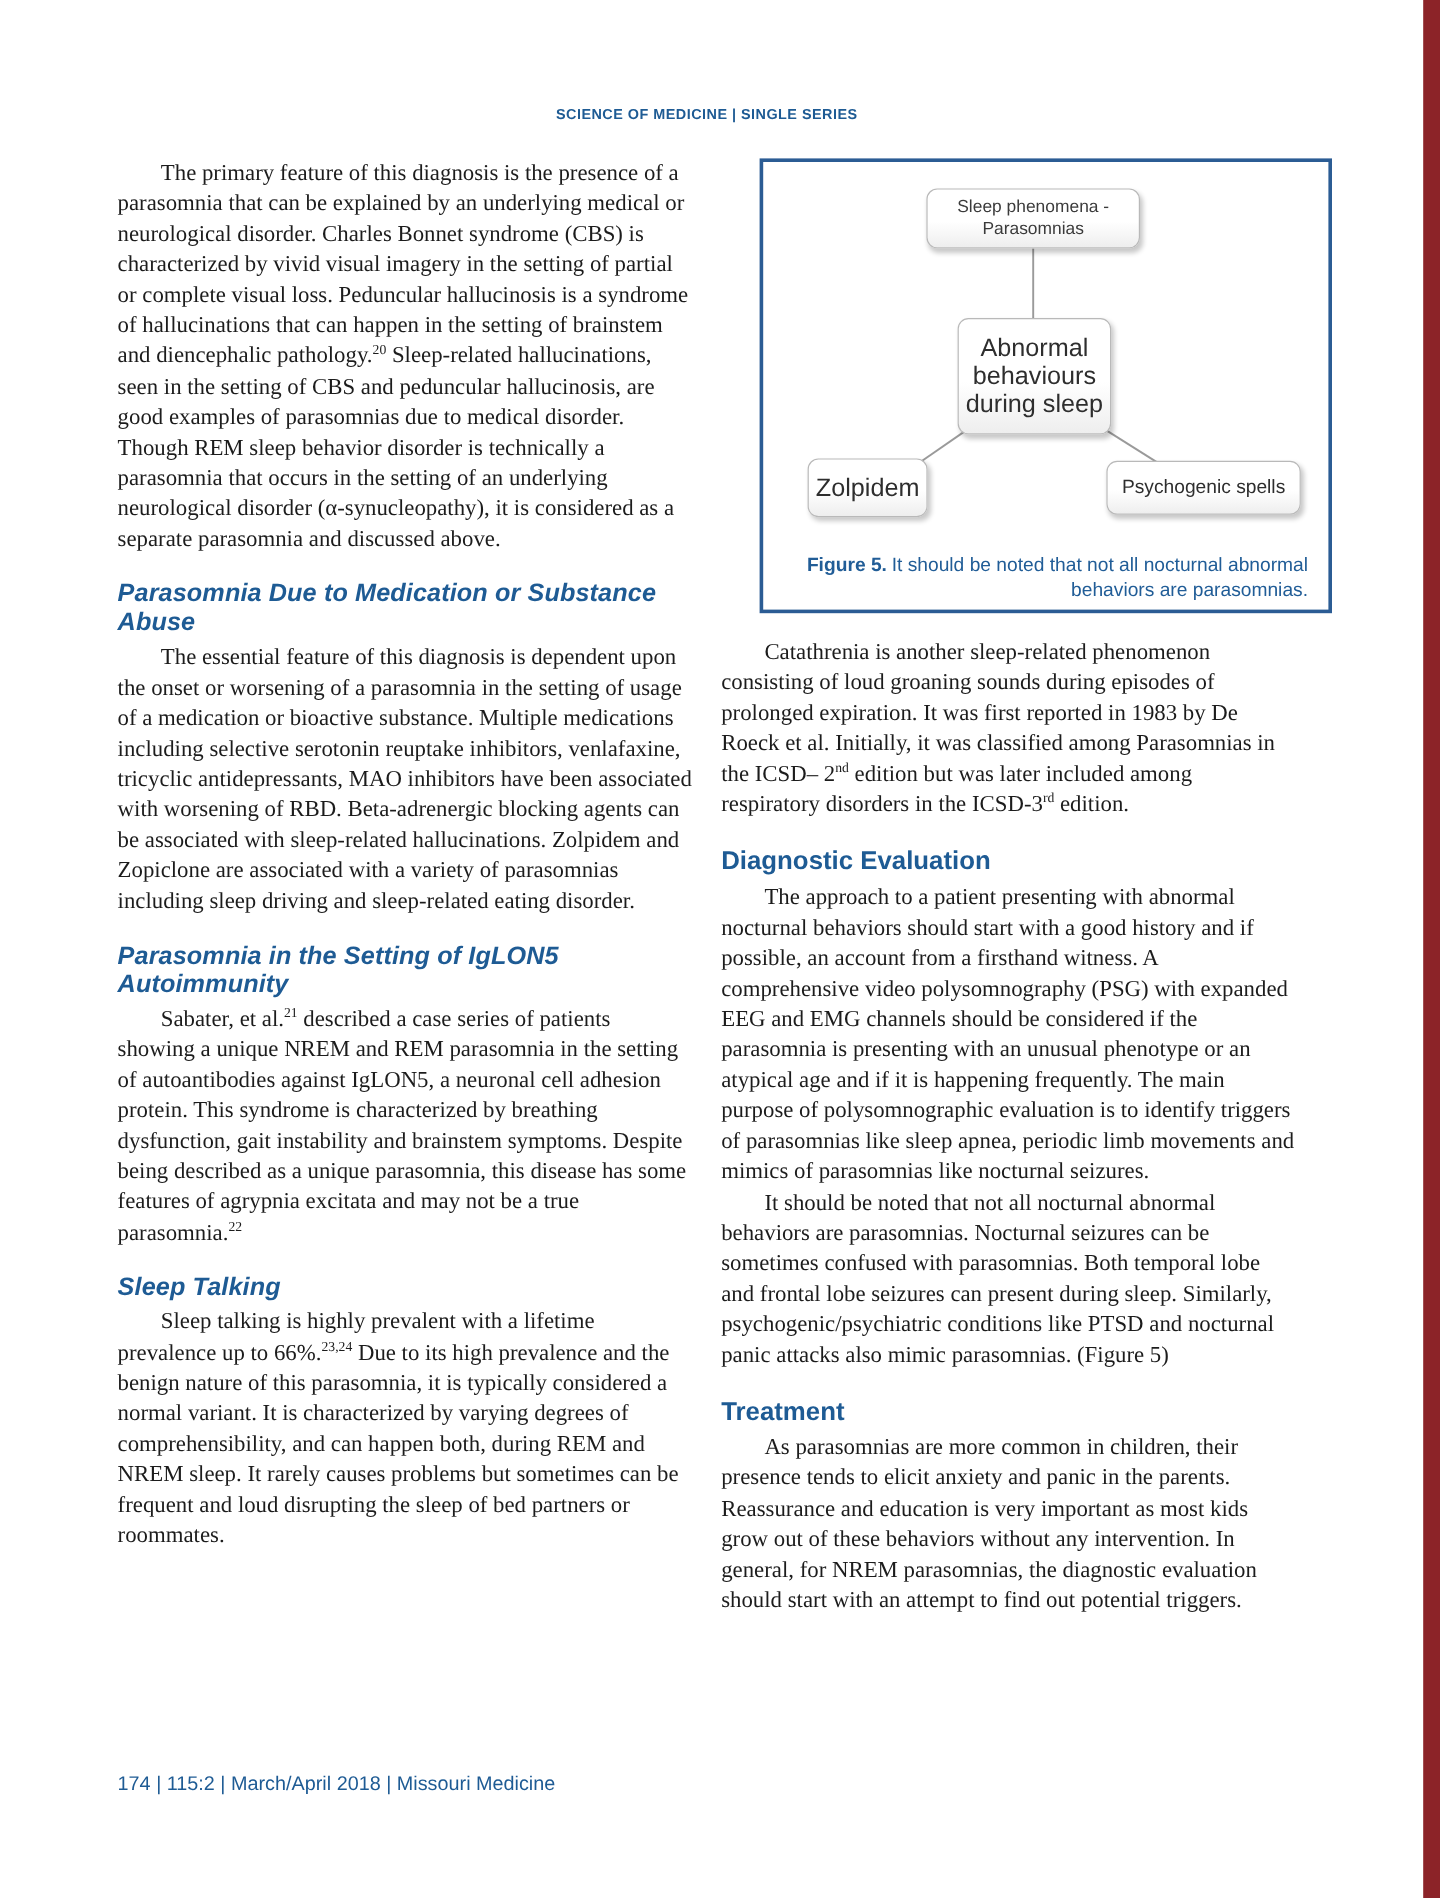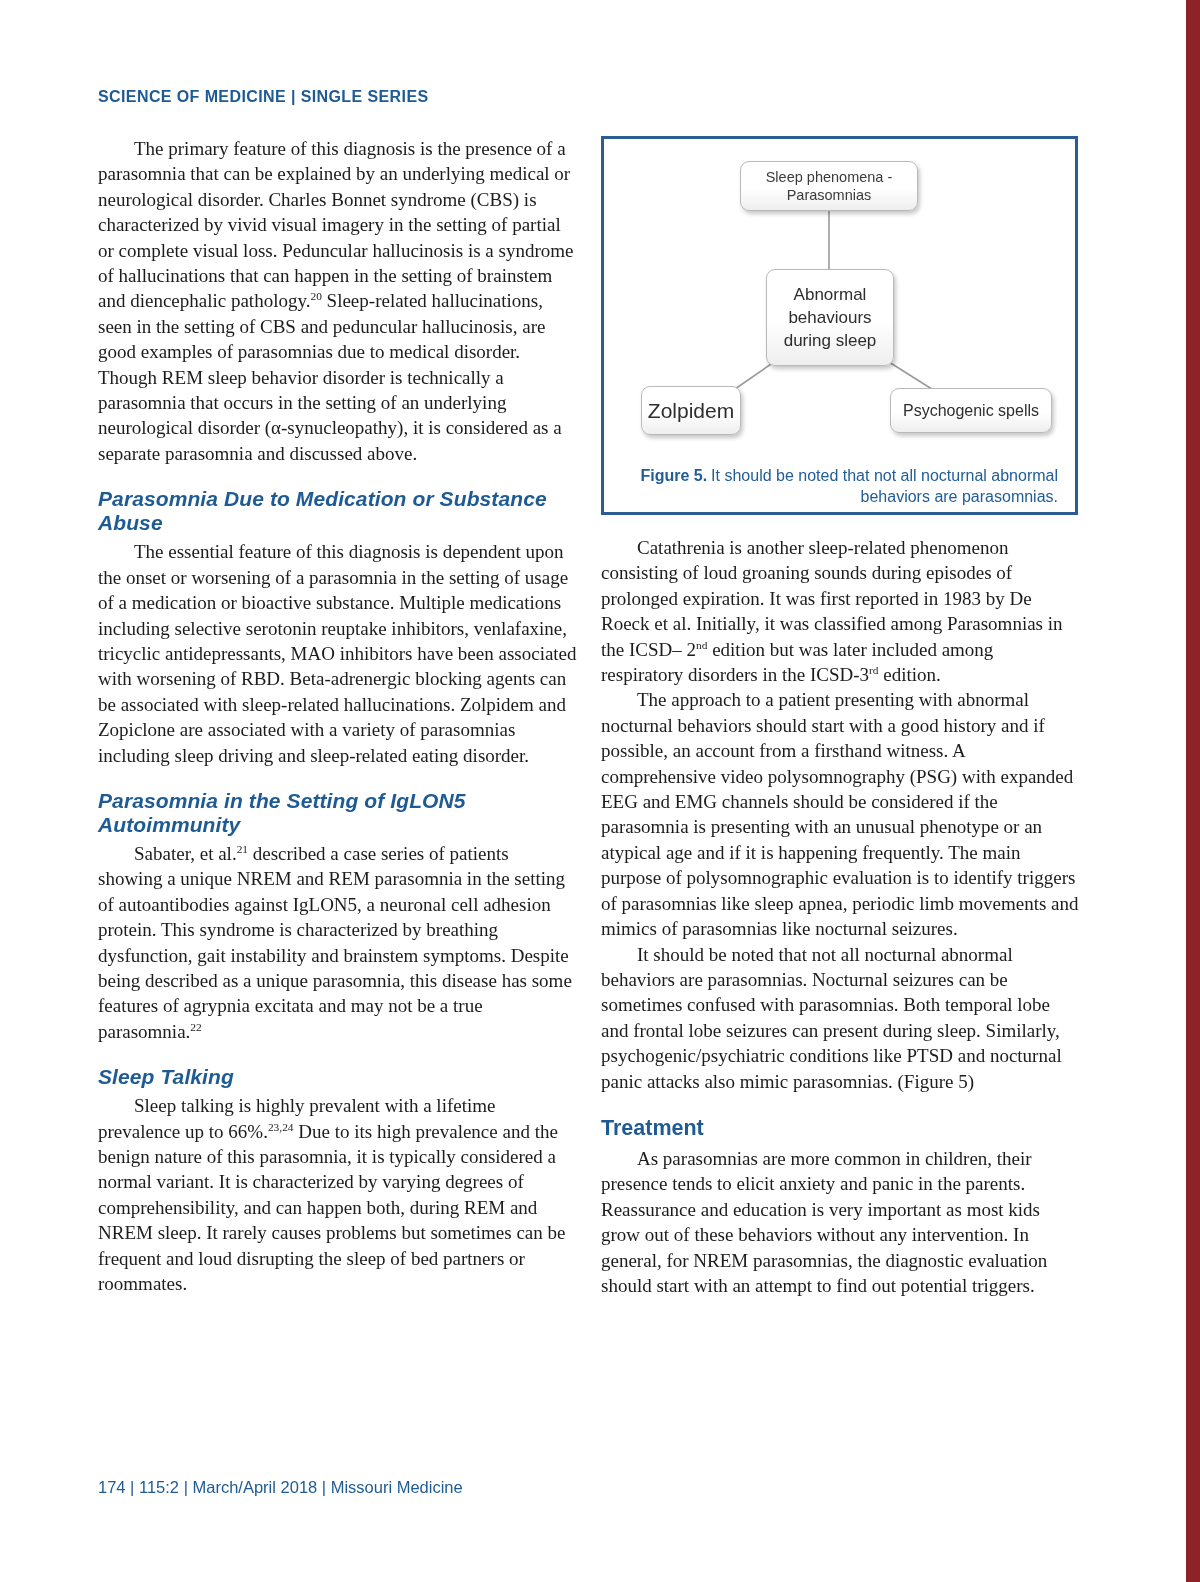--- a/index.html
+++ b/index.html
@@ -9,21 +9,21 @@
     font-family:"Liberation Serif", serif; color:#1a1a1a;
     -webkit-font-smoothing:antialiased;
   }
   .red-bar {
     position:absolute; top:0; right:0; width:14px; height:1582px;
     background:#8c2328;
   }
   .content { position:absolute; left:98px; top:88px; width:982px; }
   .eyebrow {
     font-family:"Liberation Sans", sans-serif; font-weight:bold;
-    font-size:16px; letter-spacing:0.4px; color:#1e5b94;
+    font-size:12px; letter-spacing:0.4px; color:#1e5b94;text-align:center;
   }
   .columns { display:flex; gap:24px; margin-top:30px; }
   .col { width:479px; }
   .body-p {
     font-size:19px; line-height:25.4px; color:#1c1c1c;
     text-align:left;
   }
   .body-p.indent { text-indent:36px; }
   .body-p sup { font-size:0.6em; line-height:0; vertical-align:super; }
   .sec-h {
@@ -31,33 +31,33 @@
     font-weight:bold; font-size:21px; color:#1e5b94;
     margin-top:21px; margin-bottom:4px; letter-spacing:0.1px;
   }
   .sec-hb {
     font-family:"Liberation Sans", sans-serif; font-weight:bold;
     font-size:21.5px; color:#1e5b94; margin-top:22px; margin-bottom:5px;
   }
   
   .figure-box {
     position:relative; width:477px; height:379px;
-    border:3px solid #2b5c94; background:#ffffff; margin-bottom:20px;
+    border:3px solid #2b5c94; background:#ffffff; margin-bottom:20px;margin-left:32px;
   }
   .fc-node {
     position:absolute;
     background:linear-gradient(180deg, #ffffff 55%, #eeeeee 100%);
     border:1px solid #b9b9b9; border-radius:9px;
     box-shadow:2px 3px 4px rgba(0,0,0,0.22);
     display:flex; align-items:center; justify-content:center;
     text-align:center; color:#3b3b3b;
     font-family:"Liberation Sans", sans-serif;
   }
   .fc-root  { left:136px; top:22px;  width:178px; height:50px; font-size:14.5px; line-height:18px; }
-  .fc-mid   { left:162px; top:130px; width:128px; height:97px; font-size:17px; line-height:23px; color:#2e2e2e; }
+  .fc-mid   { left:162px; top:130px; width:128px; height:97px; font-size:21px; line-height:23px; color:#2e2e2e; }
   .fc-left  { left:37px;  top:247px; width:100px; height:49px; font-size:21px; color:#2e2e2e; }
   .fc-right { left:286px; top:249px; width:162px; height:45px; font-size:16px; color:#2e2e2e; }
   .fc-lines { position:absolute; left:0; top:0; width:100%; height:100%; }
   .fig-caption {
     position:absolute; left:26px; top:326px; width:428px;
     font-family:"Liberation Sans", sans-serif; font-size:16px;
     line-height:21px; color:#215d97;text-align:right;
   }
   .fig-caption b { margin-right:4px; }
   .page-footer {
@@ -109,20 +109,21 @@
         </div>
         <div class="fc-node fc-right">
           <div>Psychogenic spells</div>
         </div>
         <div class="fig-caption">
           <b>Figure 5.</b><span>It should be noted that not all nocturnal abnormal behaviors are parasomnias.</span>
         </div>
       </div>
 
       <p class="body-p indent rich">Catathrenia is another sleep-related phenomenon consisting of loud groaning sounds during episodes of prolonged expiration. It was first reported in 1983 by De Roeck et al. Initially, it was classified among Parasomnias in the ICSD– 2<sup>nd</sup> edition but was later included among respiratory disorders in the ICSD-3<sup>rd</sup> edition.</p>
+      <h3 class="sec-hb">Diagnostic Evaluation</h3>
       <p class="body-p indent rich">The approach to a patient presenting with abnormal nocturnal behaviors should start with a good history and if possible, an account from a firsthand witness. A comprehensive video polysomnography (PSG) with expanded EEG and EMG channels should be considered if the parasomnia is presenting with an unusual phenotype or an atypical age and if it is happening frequently. The main purpose of polysomnographic evaluation is to identify triggers of parasomnias like sleep apnea, periodic limb movements and mimics of parasomnias like nocturnal seizures.</p>
       <p class="body-p indent rich">It should be noted that not all nocturnal abnormal behaviors are parasomnias. Nocturnal seizures can be sometimes confused with parasomnias. Both temporal lobe and frontal lobe seizures can present during sleep. Similarly, psychogenic/psychiatric conditions like PTSD and nocturnal panic attacks also mimic parasomnias. (Figure 5)</p>
       <h3 class="sec-hb">Treatment</h3>
       <p class="body-p indent rich">As parasomnias are more common in children, their presence tends to elicit anxiety and panic in the parents. Reassurance and education is very important as most kids grow out of these behaviors without any intervention. In general, for NREM parasomnias, the diagnostic evaluation should start with an attempt to find out potential triggers.</p>
     </div>
 
   </div>
 </div>
 
 <div class="page-footer">174 | 115:2 | March/April 2018 | Missouri Medicine</div>

